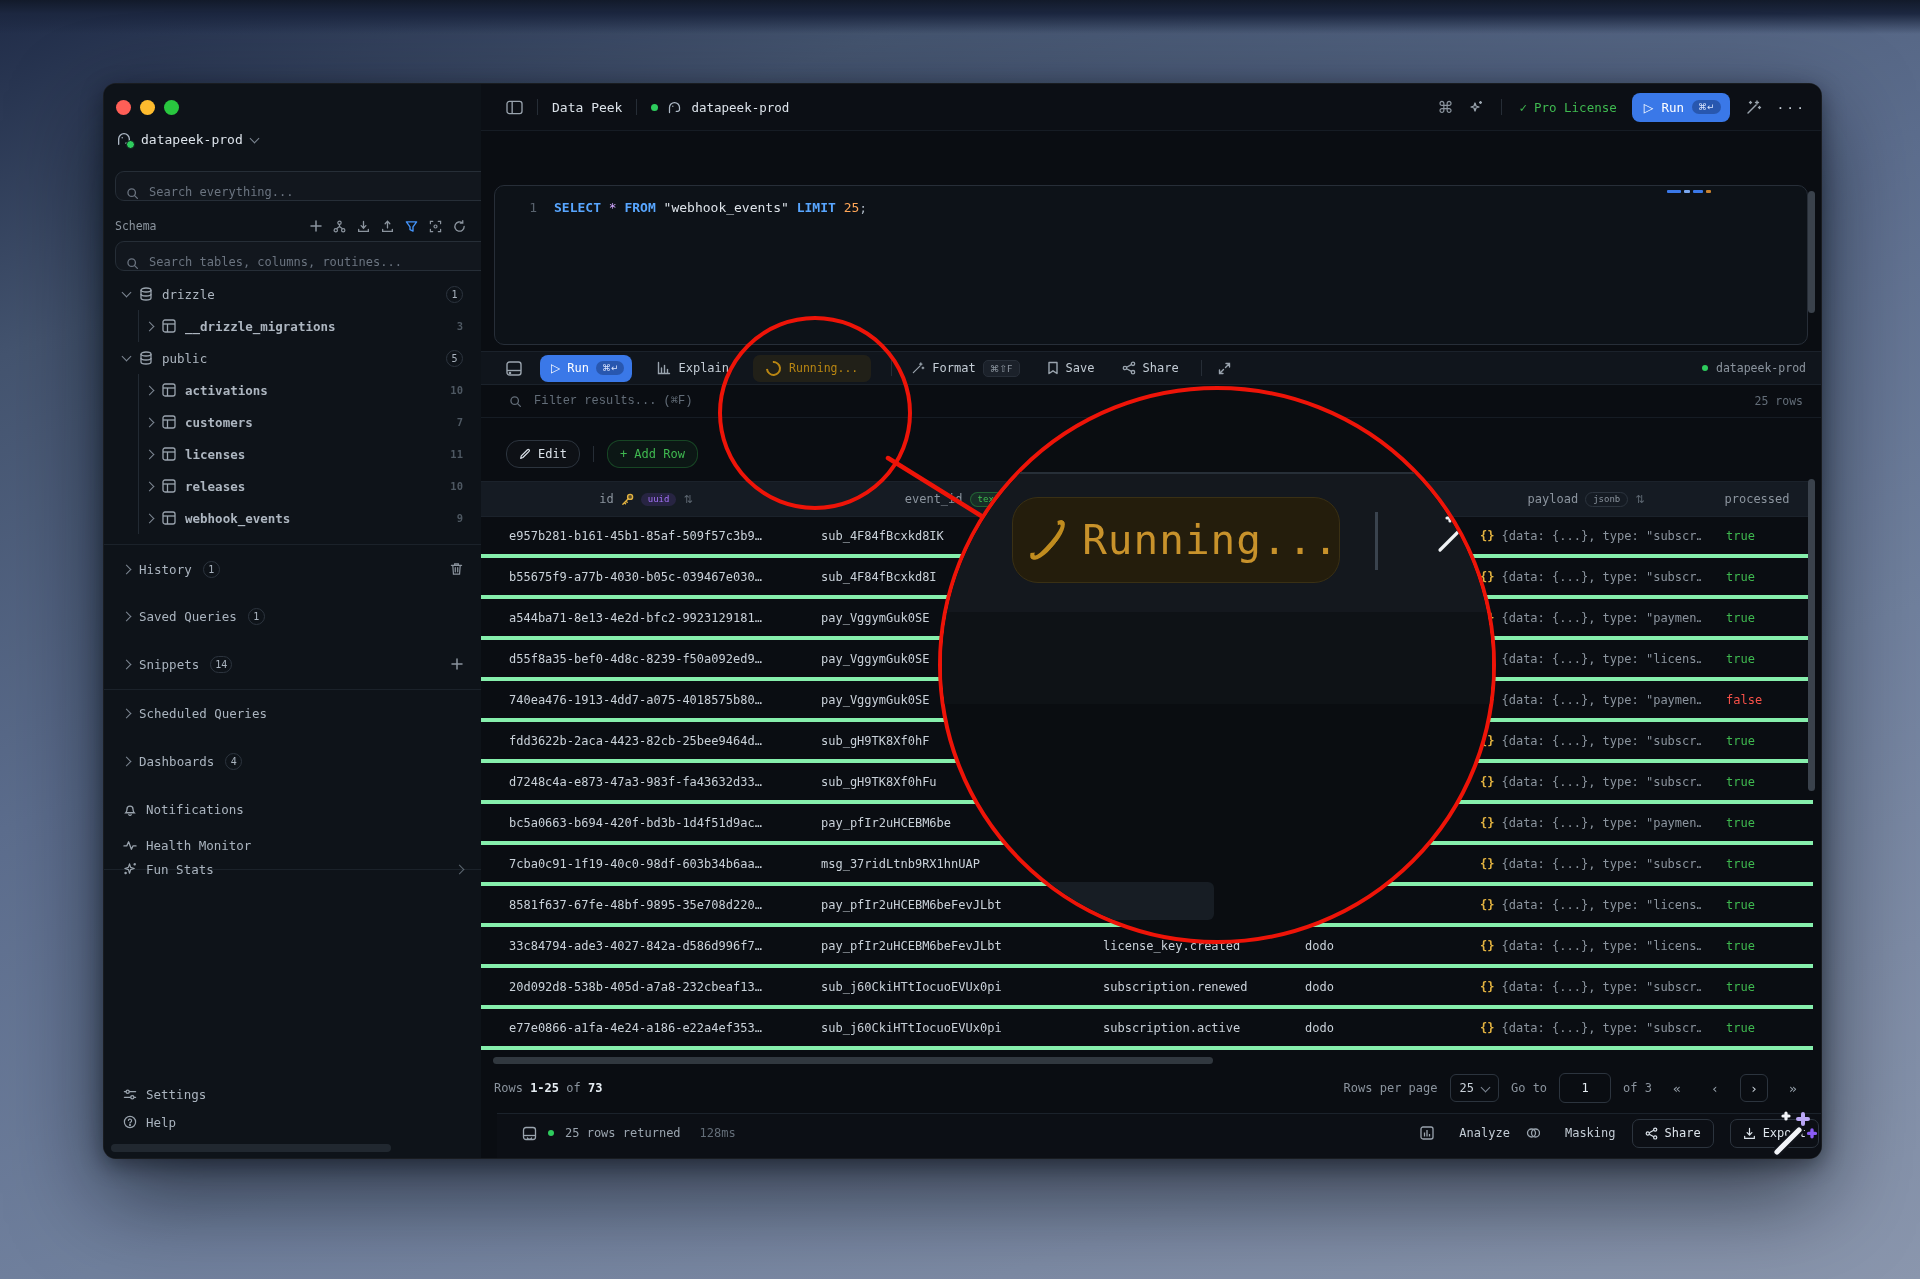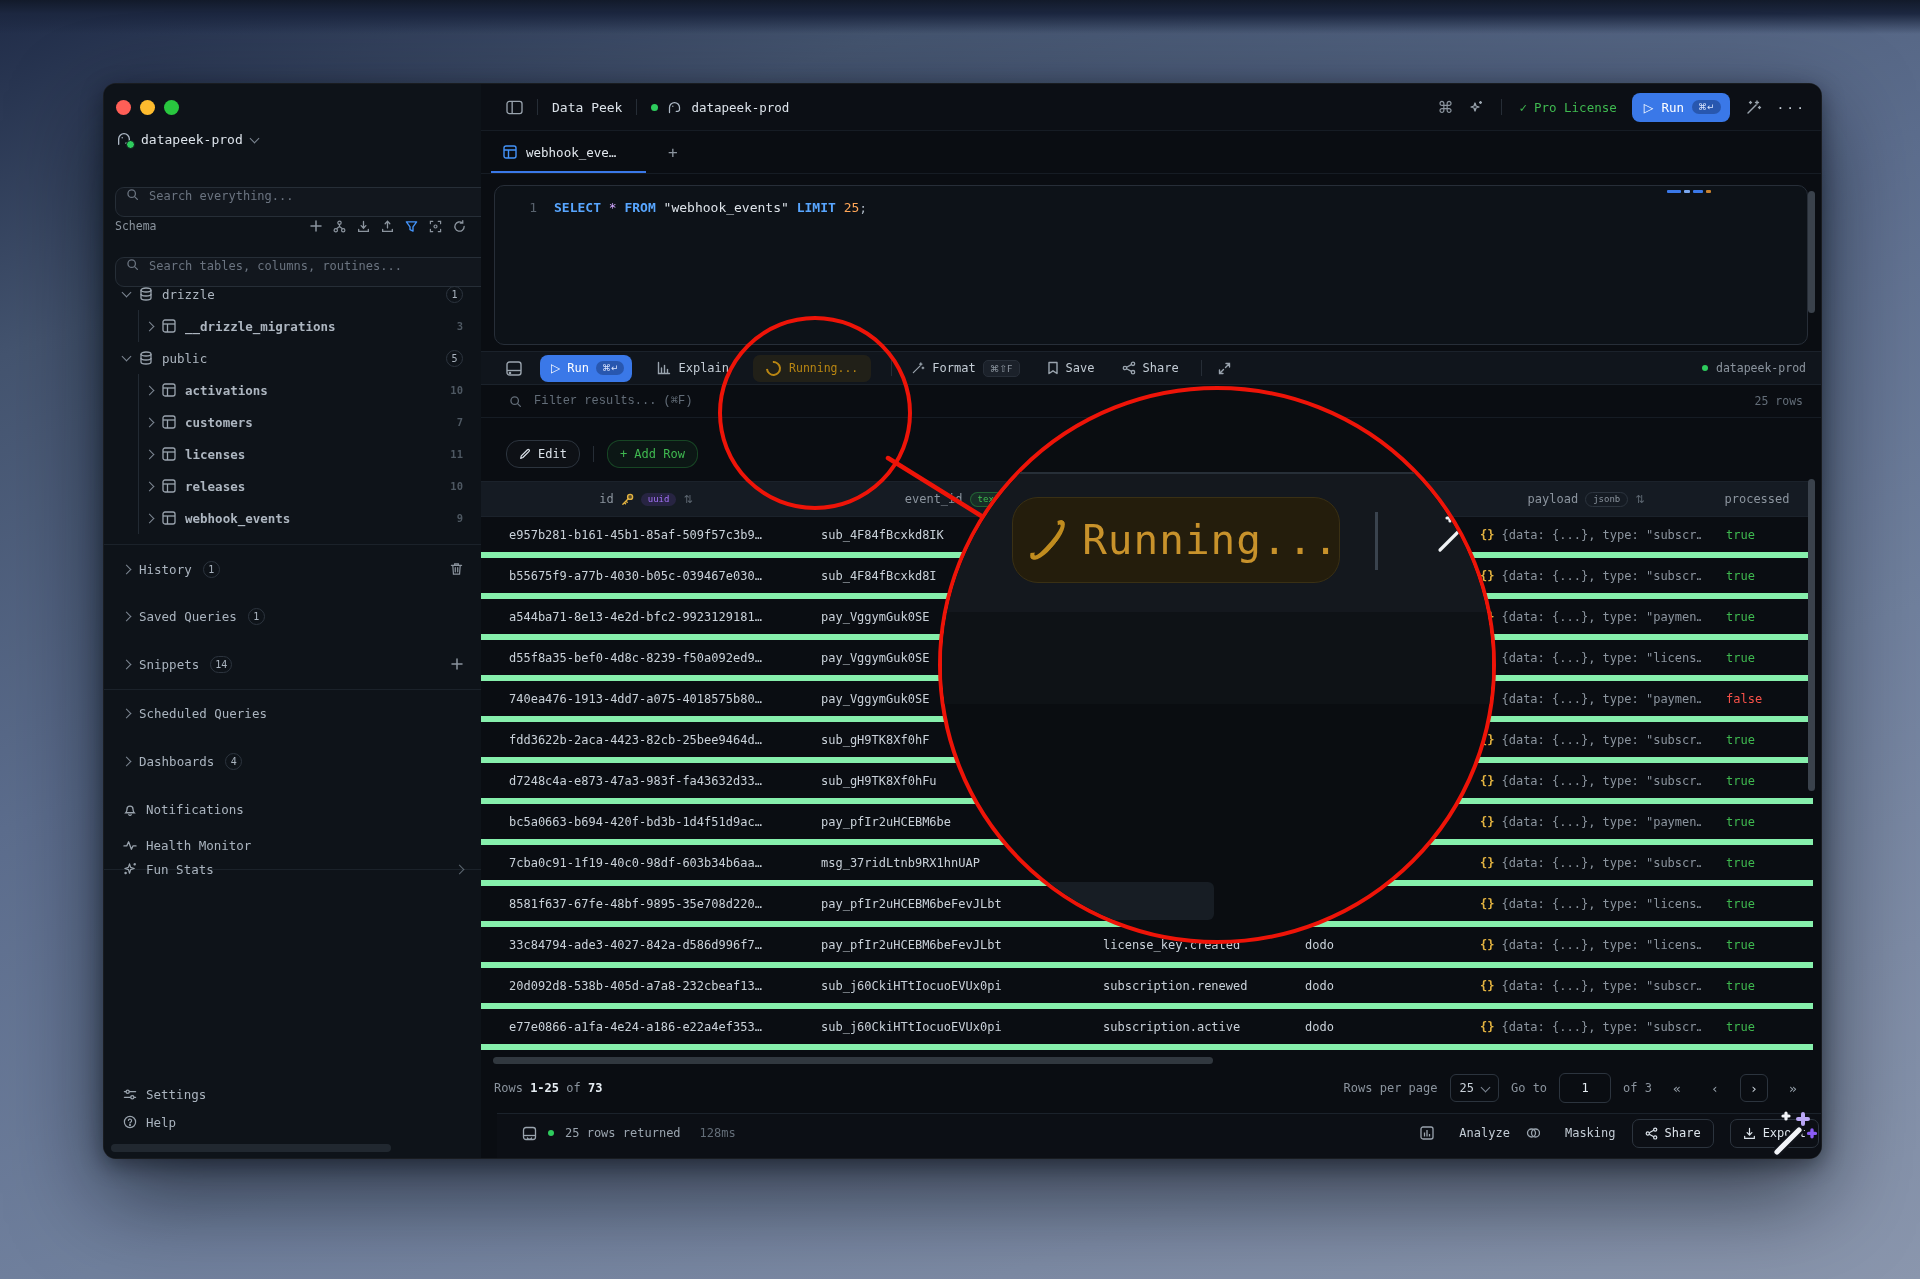--- a/index.html
+++ b/index.html
@@ -21,21 +21,21 @@
     border:1px solid rgba(255,255,255,.06);overflow:hidden;}
 
   
   .sidebar{position:absolute;left:0;top:0;width:377px;height:100%;background:#0e1319;border-right:1px solid #1d242c;}
   .lights{position:absolute;left:12px;top:16px;display:flex;gap:9px;}
   .light{width:15px;height:15px;border-radius:50%;}
   .l-red{background:#ff5f57}.l-yellow{background:#febc2e}.l-green{background:#29c73f}
   .conn-row{position:absolute;left:11px;top:42px;height:26px;display:flex;align-items:center;gap:8px;color:#dce3ea;font-size:13px;}
   .status-dot{width:7px;height:7px;border-radius:50%;background:#2ecc5d;}
   .side-input{position:absolute;left:11px;width:420px;height:30px;border:1px solid #262e37;border-radius:9px;
-    background:rgba(22,27,34,.55);display:flex;align-items:flex-start;gap:8px;padding:0 10px;box-sizing:border-box;margin-top:16px;}
+    background:rgba(22,27,34,.55);display:flex;align-items:flex-end;gap:8px;padding:0 10px;box-sizing:border-box;}
   .side-input input{flex:1;background:transparent;border:none;color:#c9d1d9;font-size:12px;}
   .side-input input::placeholder{color:#6b7480;}
   .kbd-slash{width:17px;height:17px;border:1px solid #2c343e;border-radius:5px;color:#6b7480;font-size:10px;
     display:flex;align-items:center;justify-content:center;}
   .schema-row{position:absolute;left:11px;top:133px;width:351px;height:18px;display:flex;align-items:center;color:#8b949e;font-size:11.5px;justify-content:flex-end;}
   .schema-icons{margin-left:auto;display:flex;gap:11px;align-items:center;}
   .tree{position:absolute;left:0;top:194px;width:100%;}
   .tree-row{height:32px;display:flex;align-items:center;padding:0 18px 0 19px;color:#adb6c0;font-size:12.5px;gap:9px;position:relative;}
   .tree-row.table{padding-left:42px;font-weight:bold;}
   .indent-line{position:absolute;left:34px;top:0;bottom:0;width:1px;background:#222a33;}
@@ -99,21 +99,21 @@
   .rowcount{color:#636d78;font-size:11.5px;}
 
   .editrow{position:absolute;left:25px;top:356px;height:27px;display:flex;align-items:center;gap:13px;}
   .btn-ghost{display:flex;align-items:center;gap:7px;height:26px;padding:0 12px;border:1px solid #2c343e;border-radius:13px;color:#dce3ea;font-size:12px;background:rgba(255,255,255,.02);}
   .btn-add{display:flex;align-items:center;gap:6px;height:26px;padding:0 12px;border:1px solid rgba(46,160,67,.35);border-radius:13px;color:#3fb950;font-size:12px;background:rgba(46,160,67,.07);}
 
   .grid{position:absolute;left:0;top:397px;width:1332px;}
   .grid-header{display:flex;height:36px;background:#151b23;border-top:1px solid #1b222b;border-bottom:1px solid #1b222b;box-sizing:border-box;
     color:#8b949e;font-size:12px;align-items:center;}
   .gh-cell{display:flex;align-items:center;justify-content:center;gap:7px;box-sizing:border-box;}
-  .grid-row{display:flex;height:41px;border-bottom:6px solid #86efac;box-sizing:border-box;align-items:center;color:#c9d1d9;font-size:12px;}
+  .grid-row{display:flex;height:41px;border-bottom:4px solid #86efac;box-sizing:border-box;align-items:center;color:#c9d1d9;font-size:12px;}
   .gcell{box-sizing:border-box;white-space:nowrap;overflow:hidden;}
   .c-id{width:330px;padding-left:28px;}
   .c-eid{width:290px;padding-left:10px;}
   .c-etype{width:195px;padding-left:2px;}
   .c-src{width:175px;padding-left:9px;}
   .c-pay{width:230px;padding-left:9px;display:flex;gap:7px;align-items:center;}
   .c-proc{width:112px;padding-left:25px;}
   .brace{color:#e3b341;font-weight:bold;}
   .paytext{color:#8b949e;overflow:hidden;white-space:nowrap;}
   .val-true{color:#3fb950;}
@@ -505,34 +505,20 @@
           <span>
               <svg width="17" height="17" viewBox="0 0 17 17" fill="none" stroke="#9aa4ae" stroke-width="1.4" stroke-linecap="round">
                 <line x1="3" y1="14" x2="11" y2="6"></line>
                 <path d="M12 2 v3 M10.5 3.5 h3 M14.5 7.5 v2 M13.5 8.5 h2 M5.5 2.5 v2 M4.5 3.5 h2"></path>
               </svg>
             </span>
           <span class="dots">···</span>
         </span>
       </div>
 
-      <div class="tabbar">
-        <div class="tab">
-          <span>
-              <svg width="14" height="14" viewBox="0 0 14 14" fill="none" stroke="#4493f8" stroke-width="1.4">
-                <rect x="1" y="1" width="12" height="12" rx="2"></rect>
-                <line x1="1" y1="5" x2="13" y2="5"></line>
-                <line x1="5.5" y1="5" x2="5.5" y2="13"></line>
-              </svg>
-            </span>
-          <span>webhook_eve…</span>
-          <span class="tab-underline"></span>
-        </div>
-        <span class="tab-plus">+</span>
-      </div>
 
       <div class="editor">
         <div class="code-line">
           <span class="lineno">1</span>
           <span id="sql-line"><span class="tok-kw">SELECT</span><span class="tok-pl"> </span><span class="tok-op">*</span><span class="tok-pl"> </span><span class="tok-kw">FROM</span><span class="tok-pl"> </span><span class="tok-str">"webhook_events"</span><span class="tok-pl"> </span><span class="tok-kw">LIMIT</span><span class="tok-pl"> </span><span class="tok-num">25</span><span class="tok-pl">;</span></span>
         </div>
         <div class="minimap">
           <i style="width:14px;background:#3a78e8"></i>
             <i style="width:6px;background:#7aa7f0"></i>
             <i style="width:10px;background:#3a78e8"></i>

